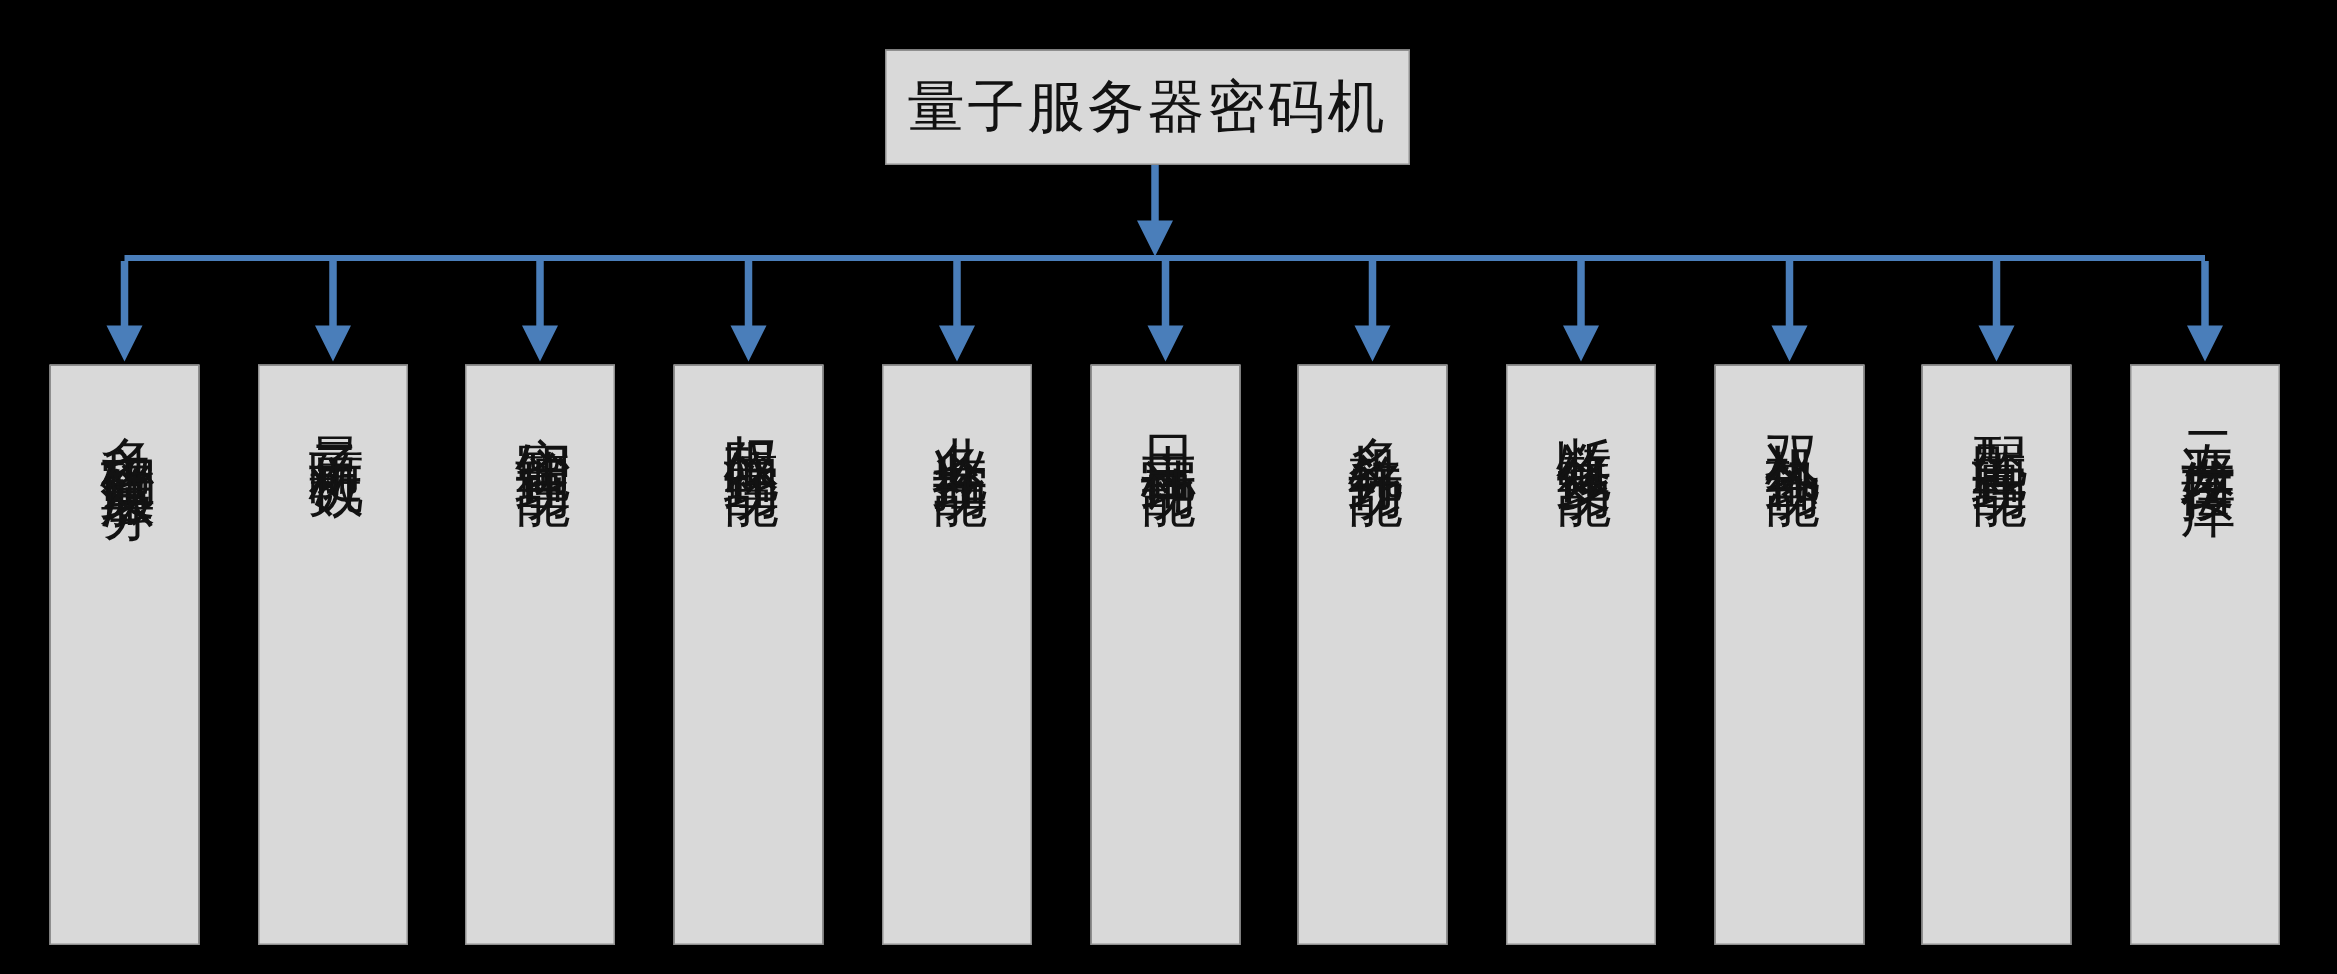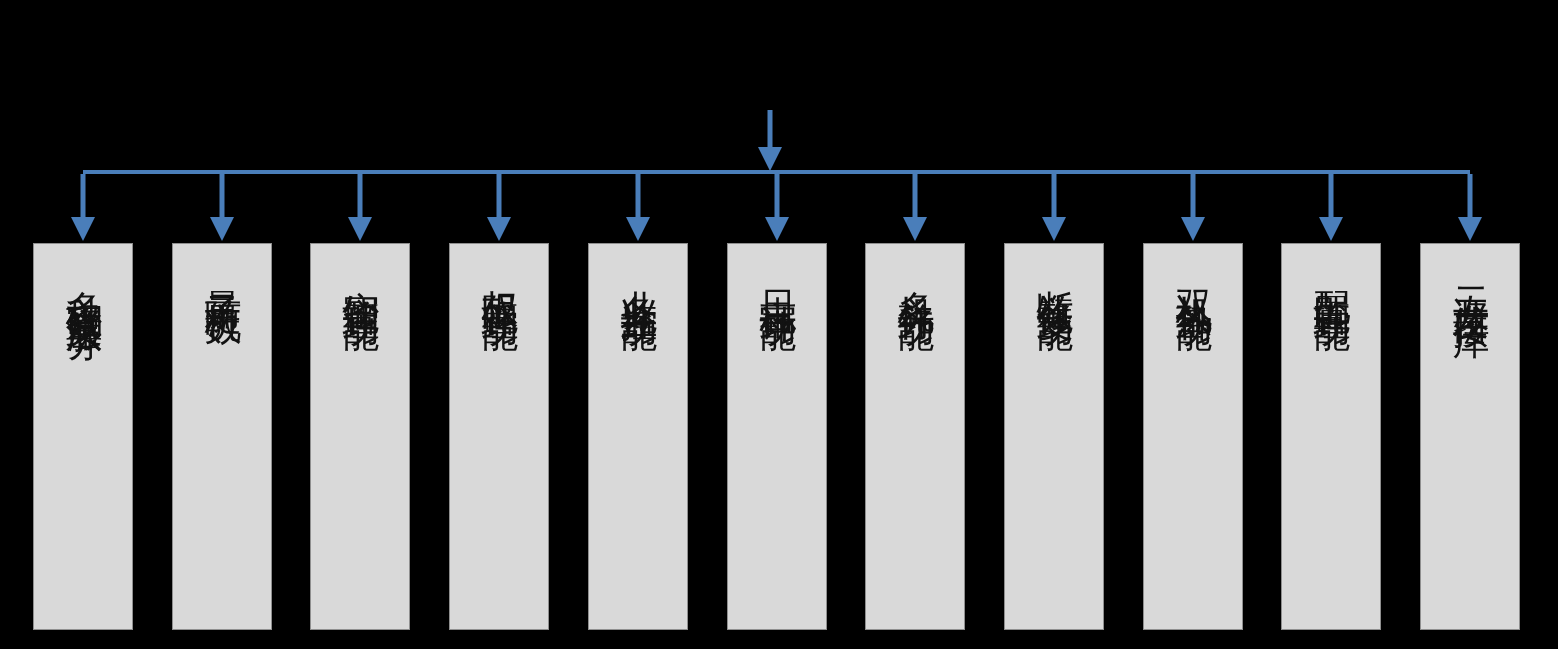--- a/index.html
+++ b/index.html
@@ -98,20 +98,23 @@
         <line x1="1331" y1="174" x2="1331" y2="219" stroke-width="5"></line>
         <polygon points="1319,217 1343,217 1331,241" stroke="none"></polygon>
       </g>
       <g>
         <line x1="1470" y1="174" x2="1470" y2="219" stroke-width="5"></line>
         <polygon points="1458,217 1482,217 1470,241" stroke="none"></polygon>
       </g>
     </g>
   </svg>
 
+  <div class="node root-box">
+    <span class="root-label">量子服务器密码机</span>
+  </div>
 
   <div class="node leaf" style="left:33px">
     <span class="vtext">多种密码算法服务</span>
   </div>
   <div class="node leaf" style="left:172px">
     <span class="vtext">量子随机数</span>
   </div>
   <div class="node leaf" style="left:310px">
     <span class="vtext">密钥管理功能</span>
   </div>

